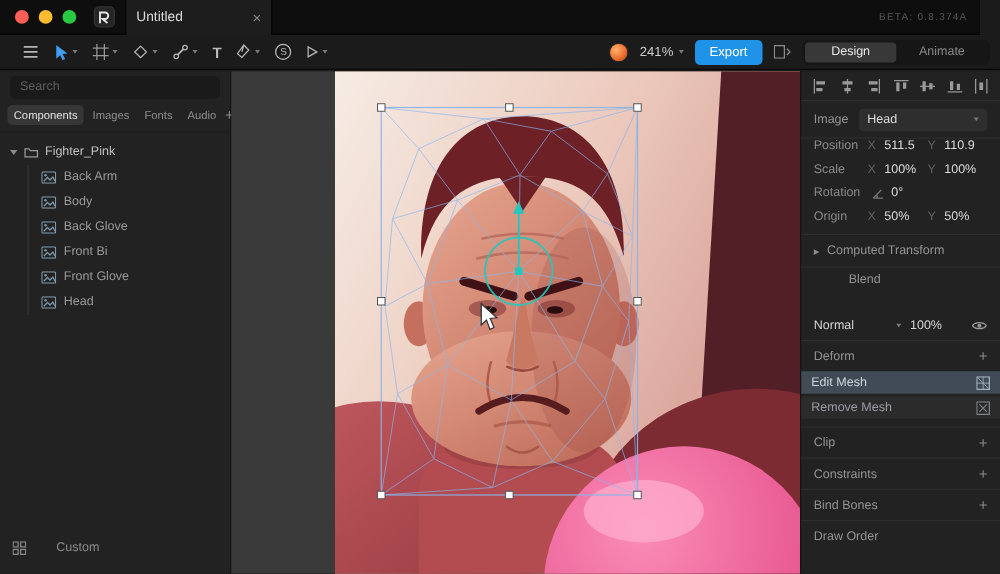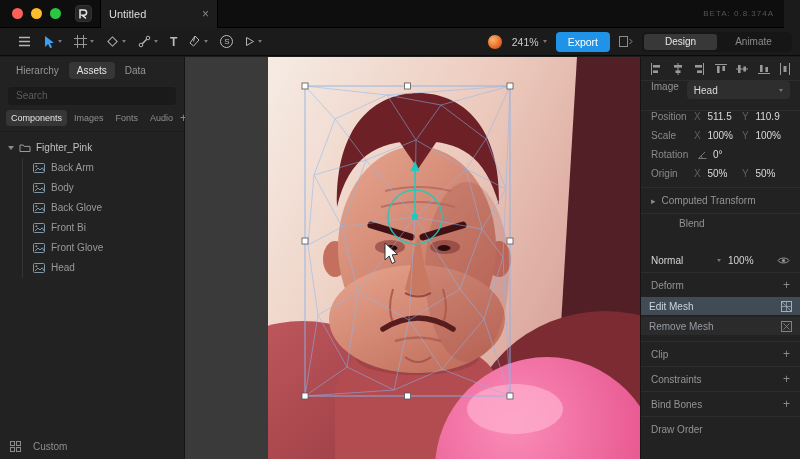--- a/index.html
+++ b/index.html
@@ -61,33 +61,33 @@
   .asset-actions { margin-left:auto; display:flex; align-items:center; gap:6px; }
   .plus-ic { color:#8a8a8a; font-size:12px; line-height:1; }
   .tree { padding:6px 0 0 0; }
   .tree-root { display:flex; align-items:center; gap:5px; height:20px; padding:0 8px; }
   .tri-down { width:0; height:0; border-left:3.5px solid transparent; border-right:3.5px solid transparent; border-top:4.5px solid #8a8a8a; }
   .tree-root-label { font-size:10px; color:#c0c0c0; }
   .tree-children { margin-left:22px; border-left:1px solid #353535; }
   .tree-item { display:flex; align-items:center; gap:6px; height:20px; padding-left:10px; }
   .tree-item-label { font-size:10px; color:#9a9a9a; }
   .lp-footer { position:absolute; bottom:0; left:0; right:0; height:26px; display:flex;
-    align-items:center; gap:12px; padding:0 10px; }
+    align-items:flex-start; gap:24px; padding:0 10px; }
   .lp-footer span.lbl { font-size:10px; color:#8d8d8d; }
 
   
   .canvas { position:absolute; top:57px; left:185px; width:455px; bottom:0; background:#3a3a3a; }
   .canvas svg { display:block; }
 
   
   .inspector { position:absolute; top:57px; right:0; width:160px; bottom:0;
     background:#222; border-left:1px solid #141414; }
   .divider { height:1px; background:#2d2d2d; }
   .align-row { height:23px; display:flex; align-items:center; justify-content:space-between; padding:0 9px; }
-  .image-row { height:29px; display:flex; align-items:flex-start; padding:0 10px; gap:8px; }
+  .image-row { height:29px; display:flex; align-items:center; padding:0 10px; gap:8px; }
   .sec-label { font-size:10px; color:#949494; }
   .dropdown { flex:1; height:18px; background:#2e2e2e; border-radius:4px; display:flex;
     align-items:center; padding:0 7px; gap:4px; }
   .dropdown .val { flex:1; font-size:10px; color:#dcdcdc; }
   .prop-row { display:flex; height:19px; padding:0 10px; font-size:10px; }
   .prop-label { width:46px; color:#8a8a8a; }
   .prop-key { color:#5f5f5f; width:9px; margin-right:5px; }
   .prop-val { color:#dcdcdc; width:37px; }
   .rot-val { color:#dcdcdc; margin-left:5px; }
   .ct-row { height:25px; display:flex; align-items:center; gap:6px; padding:0 10px; }
@@ -192,25 +192,20 @@
         <path d="M10.5 3l2.5 2.5-2.5 2.5" fill="none" stroke="#8c8c8c"></path>
       </svg>
       <div class="mode-toggle">
         <div class="mode-btn active">Design</div>
         <div class="mode-btn">Animate</div>
       </div>
     </div>
   </div>
 
   <div class="left-panel">
-    <div class="lp-tabs">
-      <span class="lp-tab">Hierarchy</span>
-      <span class="lp-tab active">Assets</span>
-      <span class="lp-tab">Data</span>
-    </div>
     <div class="search-row">
       <input class="search-input" placeholder="Search" style="">
     </div>
     <div class="asset-tabs">
       <span class="asset-tab active">Components</span>
       <span class="asset-tab">Images</span>
       <span class="asset-tab">Fonts</span>
       <span class="asset-tab">Audio</span>
       <span class="asset-actions">
         <span class="plus-ic">+</span>

